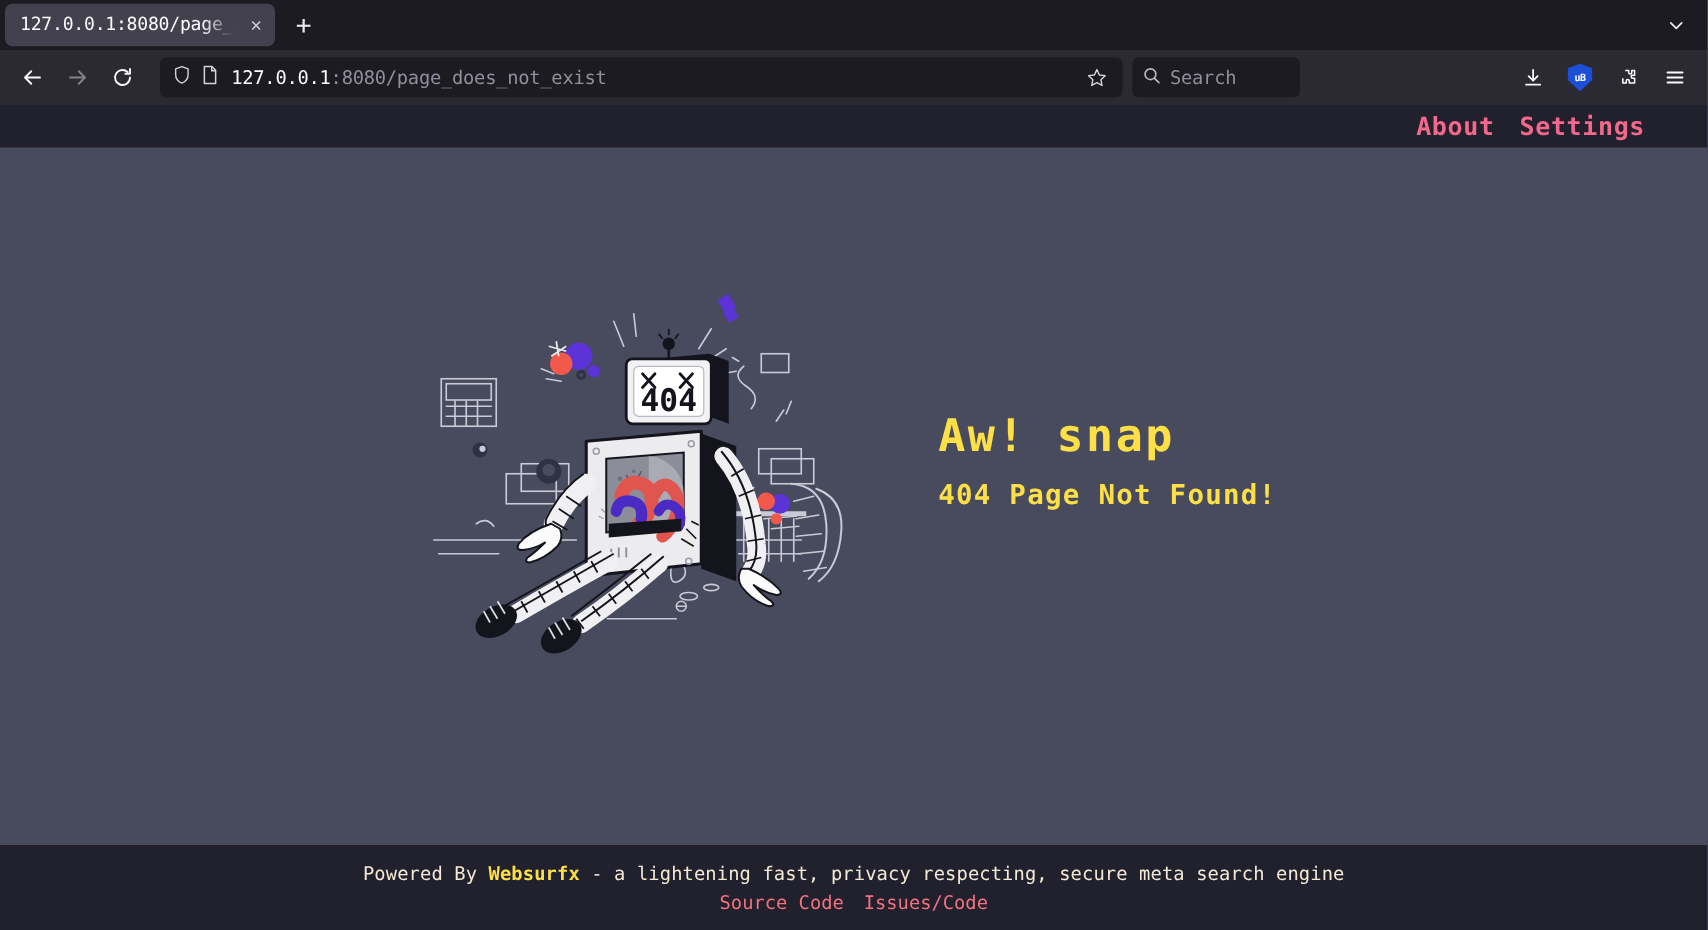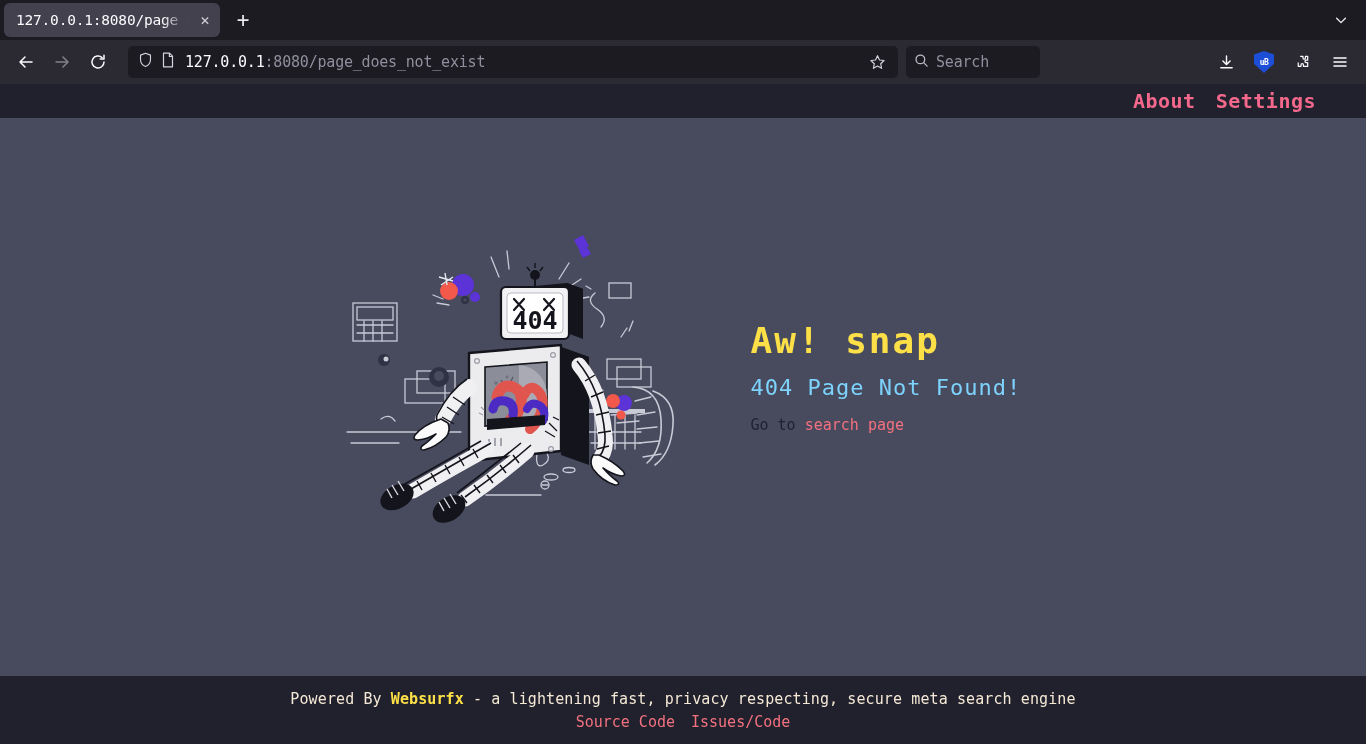--- a/index.html
+++ b/index.html
@@ -104,21 +104,21 @@
     flex: 1; display: flex; align-items: center; justify-content: center;
     gap: 50px; padding-bottom: 40px; margin-left: 25px;
   }
   .illus { width: 360px; height: 300px; flex: none; }
   .copy { width: 300px; }
   .h-aw {
     font-size: 36px; font-weight: bold; color: #fde047;
     letter-spacing: 2px; margin-bottom: 14px;
   }
   .h-404 {
-    font-size: 22px; font-weight: normal; color: #7dd3fc;
+    font-size: 22px; font-weight: bold; color: #fde047;
     letter-spacing: 1px; margin-bottom: 16px;
   }
   .goto { font-size: 15px; color: #1f2130; }
   .goto a { color: #f4717f; text-decoration: none; }
 
   
   .footer {
     height: 68px; background: #21212e; flex: none;
     display: flex; flex-direction: column; align-items: center;
     justify-content: center; gap: 5px;
@@ -375,21 +375,20 @@
             <path d="M172 228 l6 8 M159 238 l6 8 M146 248 l6 8 M133 258 l6 8 M120 268 l6 8"></path>
           </g>
           <ellipse cx="108" cy="282" rx="17" ry="11" transform="rotate(-32 108 282)" fill="#14141c" stroke="#14141c" stroke-width="1.5"></ellipse>
           <path d="M98 275 l5 9 M103 271 l6 10 M109 267 l6 10" stroke="#dcdce2" stroke-width="1.4"></path>
         </g>
       </svg>
 
       <div class="copy">
         <div class="h-aw">Aw! snap</div>
         <div class="h-404">404 Page Not Found!</div>
-        <div class="goto"><span>Go to </span><a href="#">search page</a></div>
       </div>
     </div>
 
     <div class="footer">
       <div class="foot-line1"><span>Powered By </span><b>Websurfx</b><span> - a lightening fast, privacy respecting, secure meta search engine</span></div>
       <div class="foot-links">
         <a href="#">Source Code</a>
         <a href="#">Issues/Code</a>
       </div>
     </div>

